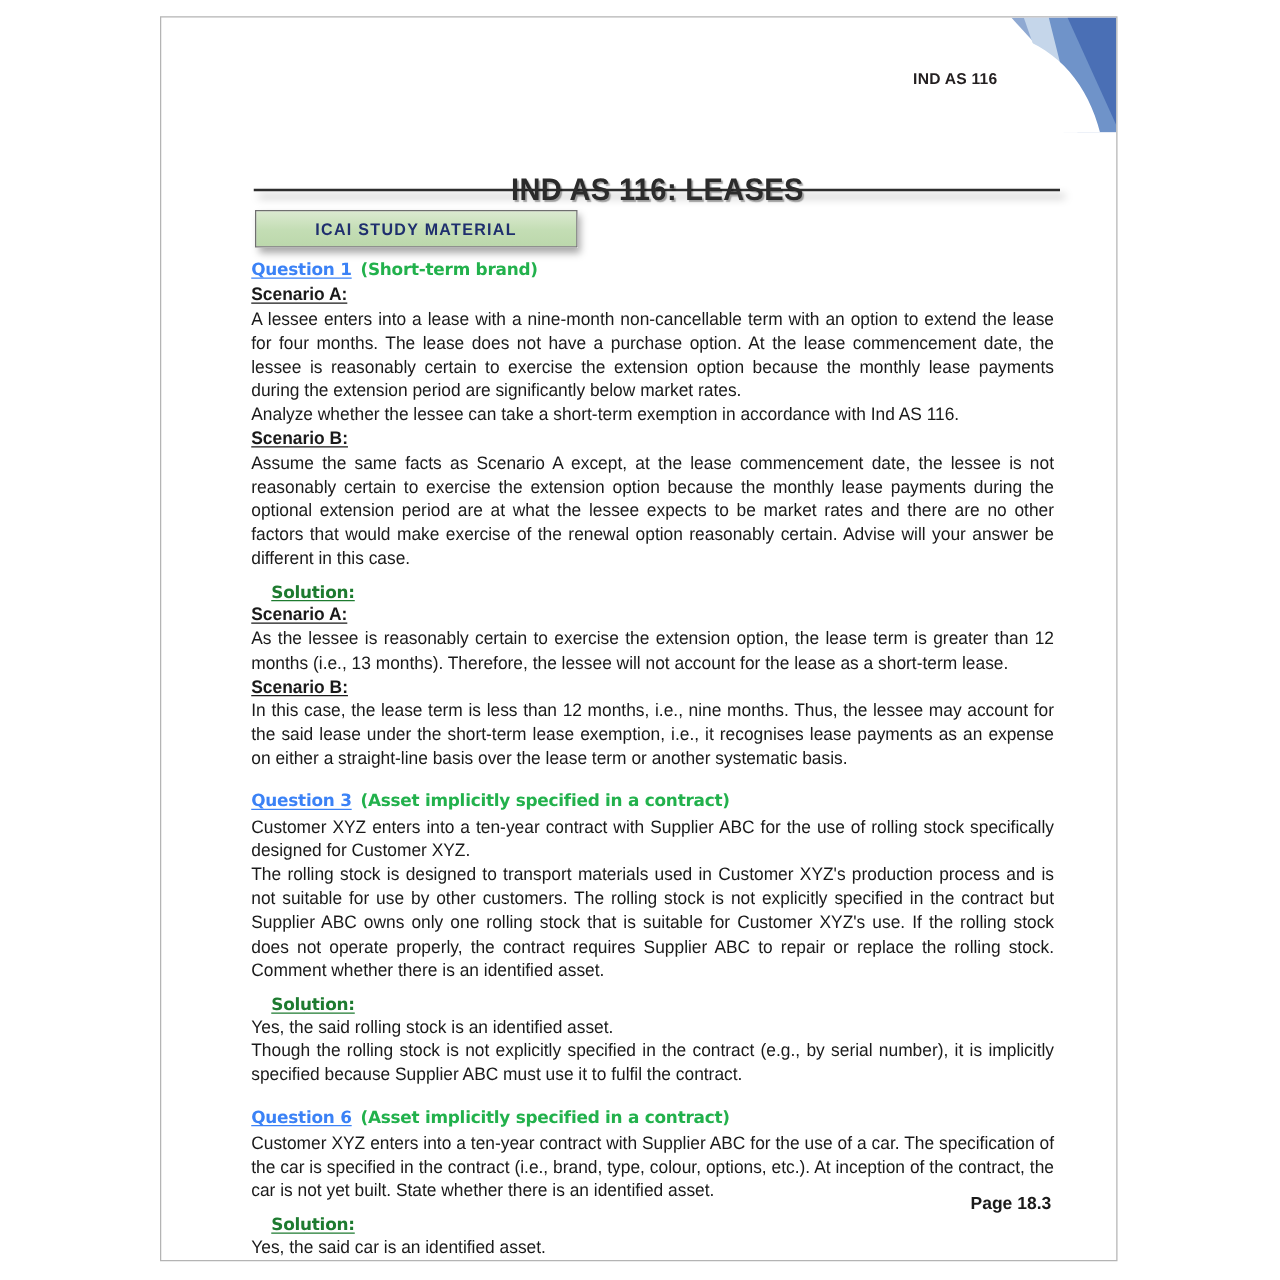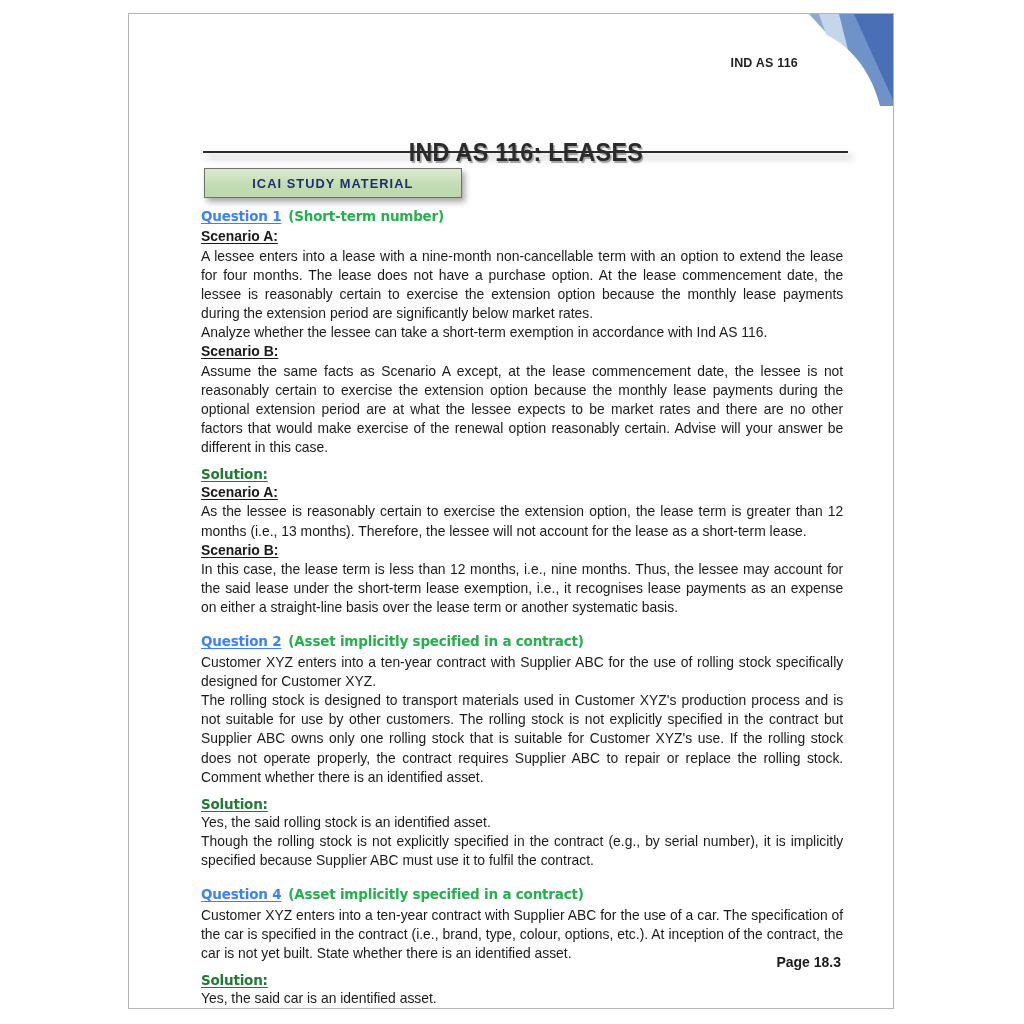--- a/index.html
+++ b/index.html
@@ -139,21 +139,21 @@
   .q-topic {
     font-size: 13.5px;
     font-weight: bold;
     color: #22b14c;
     font-family: "DejaVu Sans", sans-serif;
     margin-left: 7px;
     letter-spacing: -0.2px;
   }
 
   .sol-head {
-    margin: 9px 0 1px 0;
+    margin: 9px 0 1px 16px;
     font-size: 13.5px;
     font-weight: bold;
     color: #1e7b30;
     text-decoration: underline;
     text-underline-offset: 2px;
     font-family: "DejaVu Sans", sans-serif;
     letter-spacing: -0.2px;
     display: block;
   }
 
@@ -223,42 +223,42 @@
   </div>
 
   <div id="source-tag-wrap">
     <div id="source-tag">
       <span id="source-tag-text">ICAI STUDY MATERIAL</span>
     </div>
   </div>
 
   <div id="content">
       <div class="qa-block">
-        <div class="q-head"><span class="q-label">Question 1</span><span class="q-topic">(Short-term number)</span></div>
+        <div class="q-head"><span class="q-label">Question 1</span><span class="q-topic">(Short-term brand)</span></div>
         <div class="sub-head">Scenario A:</div>
         <p class="para">A lessee enters into a lease with a nine-month non-cancellable term with an option to extend the lease for four months. The lease does not have a purchase option. At the lease commencement date, the lessee is reasonably certain to exercise the extension option because the monthly lease payments during the extension period are significantly below market rates.</p>
         <p class="para nojust">Analyze whether the lessee can take a short-term exemption in accordance with Ind AS 116.</p>
         <div class="sub-head">Scenario B:</div>
         <p class="para">Assume the same facts as Scenario A except, at the lease commencement date, the lessee is not reasonably certain to exercise the extension option because the monthly lease payments during the optional extension period are at what the lessee expects to be market rates and there are no other factors that would make exercise of the renewal option reasonably certain. Advise will your answer be different in this case.</p>
         <span class="sol-head">Solution:</span>
         <div class="sub-head">Scenario A:</div>
         <p class="para">As the lessee is reasonably certain to exercise the extension option, the lease term is greater than 12 months (i.e., 13 months). Therefore, the lessee will not account for the lease as a short-term lease.</p>
         <div class="sub-head">Scenario B:</div>
         <p class="para">In this case, the lease term is less than 12 months, i.e., nine months. Thus, the lessee may account for the said lease under the short-term lease exemption, i.e., it recognises lease payments as an expense on either a straight-line basis over the lease term or another systematic basis.</p>
       </div>
       <div class="qa-block">
-        <div class="q-head"><span class="q-label">Question 2</span><span class="q-topic">(Asset implicitly specified in a contract)</span></div>
+        <div class="q-head"><span class="q-label">Question 3</span><span class="q-topic">(Asset implicitly specified in a contract)</span></div>
         <p class="para">Customer XYZ enters into a ten-year contract with Supplier ABC for the use of rolling stock specifically designed for Customer XYZ.</p>
         <p class="para">The rolling stock is designed to transport materials used in Customer XYZ's production process and is not suitable for use by other customers. The rolling stock is not explicitly specified in the contract but Supplier ABC owns only one rolling stock that is suitable for Customer XYZ's use. If the rolling stock does not operate properly, the contract requires Supplier ABC to repair or replace the rolling stock. Comment whether there is an identified asset.</p>
         <span class="sol-head">Solution:</span>
         <p class="para nojust">Yes, the said rolling stock is an identified asset.</p>
         <p class="para">Though the rolling stock is not explicitly specified in the contract (e.g., by serial number), it is implicitly specified because Supplier ABC must use it to fulfil the contract.</p>
       </div>
       <div class="qa-block">
-        <div class="q-head"><span class="q-label">Question 4</span><span class="q-topic">(Asset implicitly specified in a contract)</span></div>
+        <div class="q-head"><span class="q-label">Question 6</span><span class="q-topic">(Asset implicitly specified in a contract)</span></div>
         <p class="para">Customer XYZ enters into a ten-year contract with Supplier ABC for the use of a car. The specification of the car is specified in the contract (i.e., brand, type, colour, options, etc.). At inception of the contract, the car is not yet built. State whether there is an identified asset.</p>
         <span class="sol-head">Solution:</span>
         <p class="para nojust">Yes, the said car is an identified asset.</p>
         <p class="para">Though the car cannot be identified at inception of the contract, it is implicitly specified at the time the same will be made available to Customer XYZ.</p>
       </div>
     </div>
 
   <div id="doc-footer">Page 18.3</div>
 </div>
 

